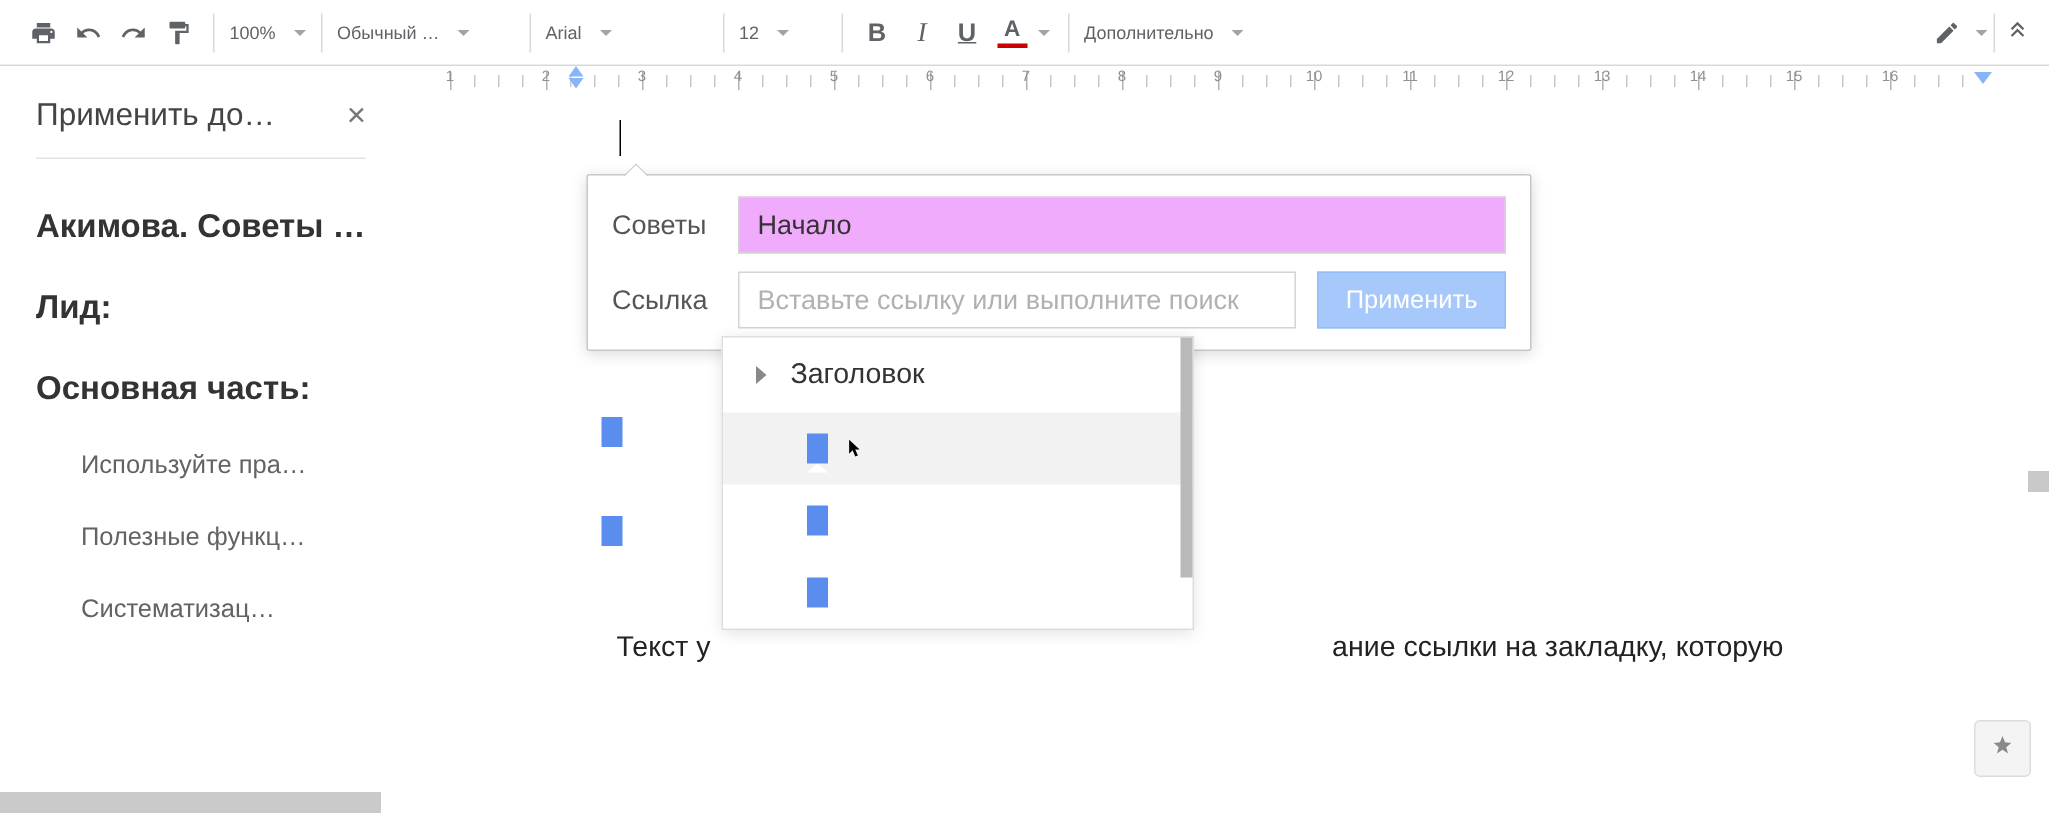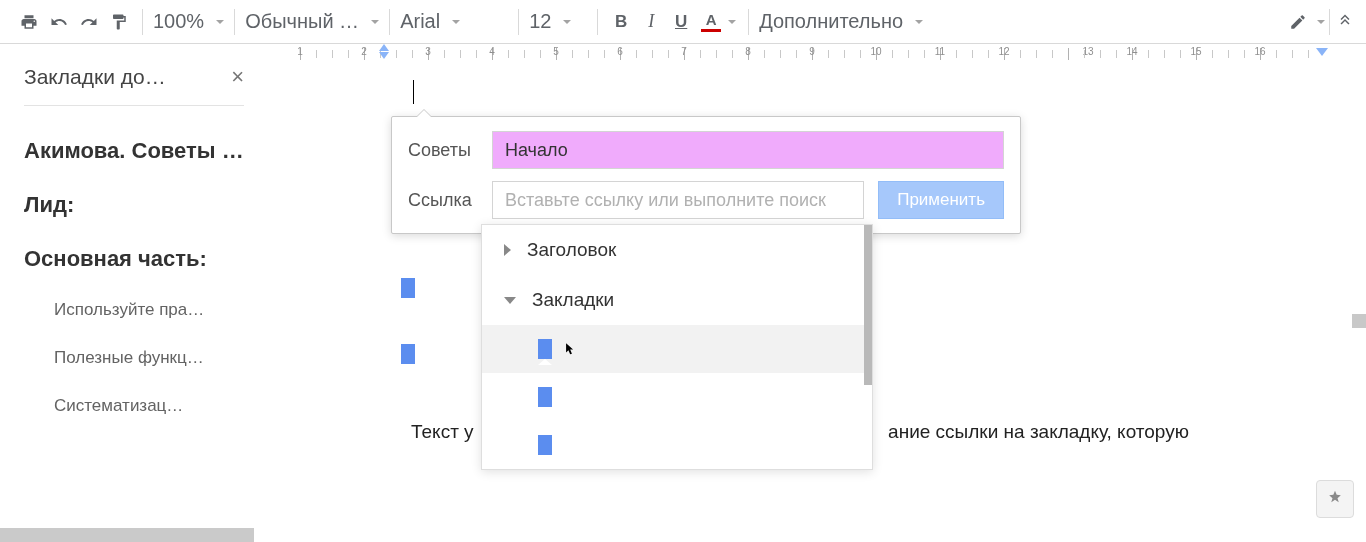--- a/index.html
+++ b/index.html
@@ -16,21 +16,21 @@
   border-bottom: 1px solid #d9d9d9;
   display: flex;
   align-items: center;
   padding: 0 10px;
   gap: 2px;
 }
 .tb-group { display: flex; align-items: center; gap: 8px; padding: 0 8px; }
 .tb-sep { width: 1px; height: 26px; background: #d9d9d9; margin: 0 2px; }
 .tb-icon { width: 22px; height: 22px; display: flex; align-items: center; justify-content: center; color: #5f6368; cursor: pointer; }
 .tb-dropdown {
-  display: flex; align-items: center; color: #5f6368; font-size: 20px;
+  display: flex; align-items: center; color: #5f6368; font-size: 12px;
   padding: 0 6px; cursor: pointer; gap: 10px; height: 30px;
 }
 .tb-caret { width: 0; height: 0; border-left: 4px solid transparent; border-right: 4px solid transparent; border-top: 4px solid #a3a3a3; margin-left: 2px; }
 .bold { font-weight: bold; }
 .italic { font-style: italic; font-family: Georgia, serif; }
 .underline-A { position: relative; display: inline-block; font-weight: bold; }
 .underline-redbar { display: block; width: 20px; height: 3px; background: #c00; margin-top: 1px; }
 
 .main-area { display: flex; height: calc(100% - 44px); position: relative; }
 
@@ -91,21 +91,21 @@
   font-size: 18px; color: #333; outline: none;
 }
 .dlg-input.yellow { background: #f0abfc; }
 .dlg-input::placeholder { color: #b1b1b1; }
 .apply-btn {
   padding: 8px 18px; background: #a6c8fb; color: #fff; font-size: 17px;
   border: 1px solid #93bdf8; cursor: pointer;
 }
 
 .suggest-box {
-  position: absolute; left: 200px; top: 158px; width: 392px;
+  position: absolute; left: 200px; top: 158px; width: 315px;
   background: #fff; border: 1px solid #dedede; z-index: 21;
   box-shadow: 0 2px 10px rgba(0,0,0,.12);
 }
 .suggest-scroll { position:absolute; right:0; top:0; width:8px; height:160px; background:#b9b9b9; }
 .sug-item { display:flex; align-items:center; gap:16px; padding: 14px 22px; font-size: 19px; color:#333; cursor:pointer; }
 .sug-item.hover { background:#f2f2f2; }
 .tri-right { width:0;height:0;border-top:6px solid transparent;border-bottom:6px solid transparent;border-left:7px solid #888; }
 .tri-down { width:0;height:0;border-left:6px solid transparent;border-right:6px solid transparent;border-top:7px solid #888; }
 .sug-bm { padding-left: 56px; }
 
@@ -198,21 +198,21 @@
         <path d="M12 8l-6 6 1.41 1.41L12 10.83l4.59 4.58L18 14z"></path>
         <path d="M12 2l-6 6 1.41 1.41L12 4.83l4.59 4.58L18 8z"></path>
       </svg>
   </div>
 </div>
 
 <div class="main-area">
 
   <div class="sidebar">
     <div class="sb-header">
-      <div class="sb-title">Закладки до…</div>
+      <div class="sb-title">Применить до…</div>
       <div class="sb-close">×</div>
     </div>
     <div class="sb-divider"></div>
     <div class="sb-item" style="font-weight:bold">Акимова. Советы …</div>
     <div class="sb-item" style="font-weight:bold">Лид:</div>
     <div class="sb-item" style="font-weight:bold">Основная часть:</div>
     <div class="sb-sub">Используйте пра…</div>
     <div class="sb-sub">Полезные функц…</div>
     <div class="sb-sub">Систематизац…</div>
   </div>
@@ -275,21 +275,21 @@
           <div class="tick-label" style="left: 684px;">11</div>
           <div class="tick" style="left: 700px;"></div>
           <div class="tick" style="left: 716px;"></div>
           <div class="tick" style="left: 732px;"></div>
           <div class="tick big" style="left: 748px;"></div>
           <div class="tick-label" style="left: 748px;">12</div>
           <div class="tick" style="left: 764px;"></div>
           <div class="tick" style="left: 780px;"></div>
           <div class="tick" style="left: 796px;"></div>
           <div class="tick big" style="left: 812px;"></div>
-          <div class="tick-label" style="left: 812px; margin-left: 20px;">13</div>
+          <div class="tick-label" style="left: 812px;">13</div>
           <div class="tick" style="left: 828px;"></div>
           <div class="tick" style="left: 844px;"></div>
           <div class="tick" style="left: 860px;"></div>
           <div class="tick big" style="left: 876px;"></div>
           <div class="tick-label" style="left: 876px;">14</div>
           <div class="tick" style="left: 892px;"></div>
           <div class="tick" style="left: 908px;"></div>
           <div class="tick" style="left: 924px;"></div>
           <div class="tick big" style="left: 940px;"></div>
           <div class="tick-label" style="left: 940px;">15</div>
@@ -333,24 +333,20 @@
           <button class="apply-btn">Применить</button>
         </div>
       </div>
 
       <div class="suggest-box">
         <div class="suggest-scroll"></div>
         <div class="sug-item">
           <span class="tri-right"></span>
           <span>Заголовок</span>
         </div>
-        <div class="sug-item">
-          <span class="tri-down"></span>
-          <span>Закладки</span>
-        </div>
         <div class="sug-item hover sug-bm">
           <span class="bookmark-ribbon"></span>
           <svg width="14" height="20" viewBox="0 0 24 24" fill="#000" style="margin-left:-6px">
               <path d="M7 2l0 16 4-4 3 7 3-1-3-7 5 0z"></path>
             </svg>
         </div>
         <div class="sug-item sug-bm">
           <span class="bookmark-ribbon"></span>
         </div>
         <div class="sug-item sug-bm">

